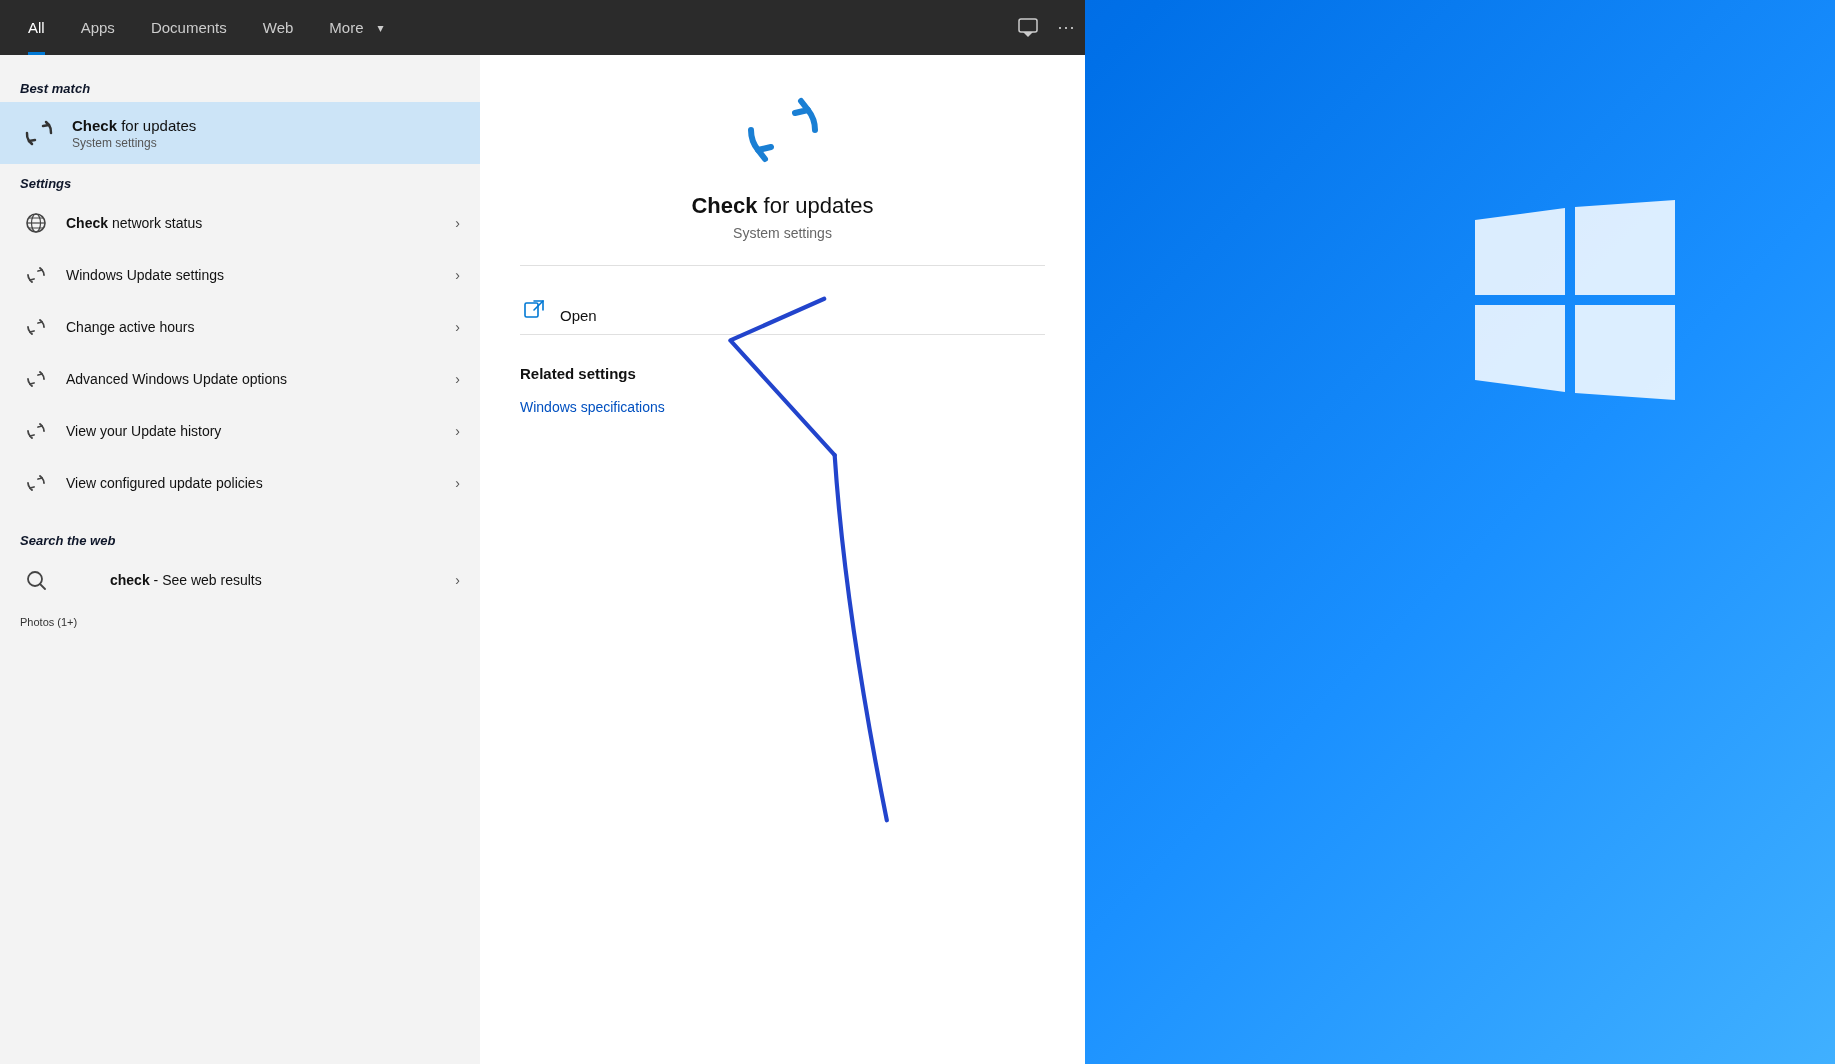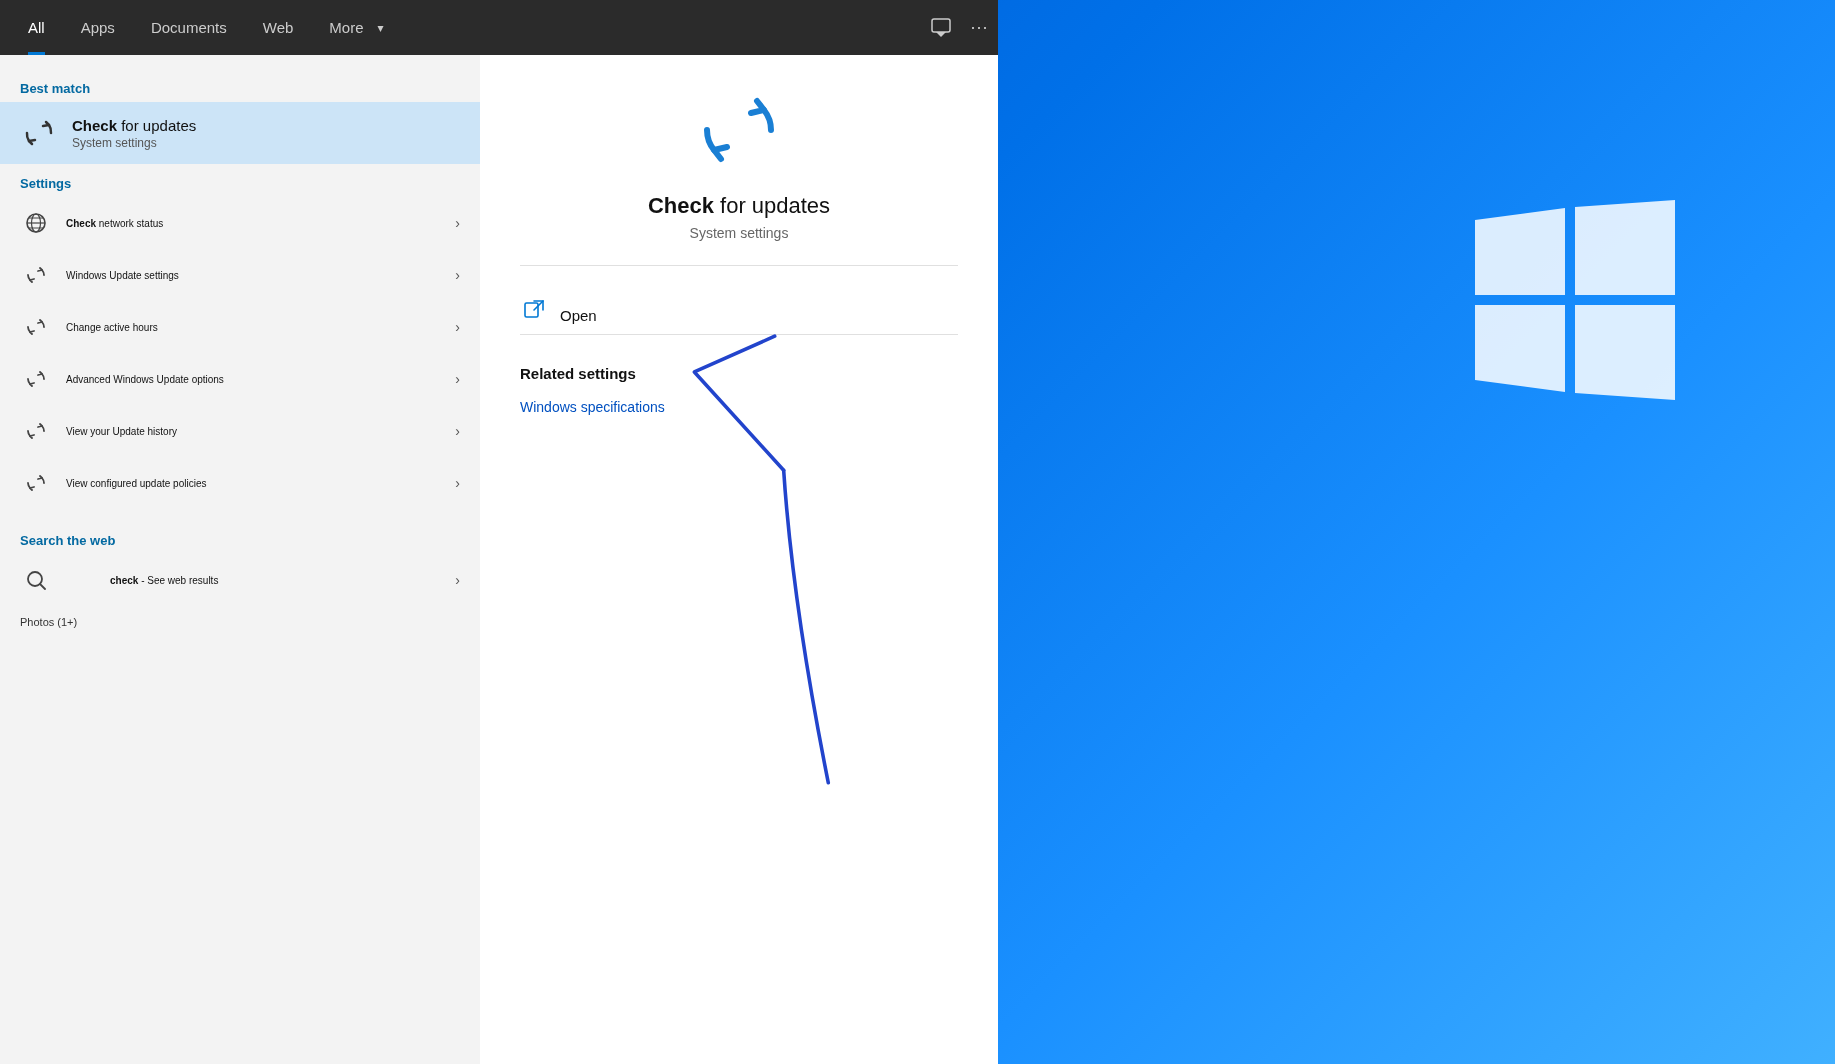--- a/index.html
+++ b/index.html
@@ -25,21 +25,21 @@
       top: 200px;
       width: 200px;
       height: 200px;
     }
 
     
     .search-panel {
       position: absolute;
       left: 0;
       top: 0;
-      width: 998px;
+      width: 1085px;
       height: 1064px;
       display: flex;
       flex-direction: column;
       background: transparent;
     }
 
     
     .tab-bar {
       background: #2b2b2b;
       height: 55px;
@@ -106,22 +106,23 @@
     .left-panel {
       width: 480px;
       background: #f3f3f3;
       padding: 18px 0 0 0;
       overflow-y: auto;
     }
 
     .section-label {
       font-size: 13px;
       font-weight: 600;
-      color: #0369a1;
+      color: #0f172a;
       padding: 8px 20px 6px 20px;
+      font-style: italic;
     }
 
     
     .best-match-item {
       display: flex;
       align-items: center;
       padding: 12px 20px;
       background: #cce4f7;
       cursor: pointer;
       margin: 0 0 4px 0;
@@ -172,21 +173,21 @@
       width: 32px;
       height: 32px;
       display: flex;
       align-items: center;
       justify-content: center;
       margin-right: 14px;
       flex-shrink: 0;
     }
 
     .list-item-text {
-      font-size: 10px;
+      font-size: 14px;
       color: #111;
       flex: 1;
     }
 
     .list-item-text strong {
       font-weight: 700;
     }
 
     .list-item-chevron {
       color: #555;

